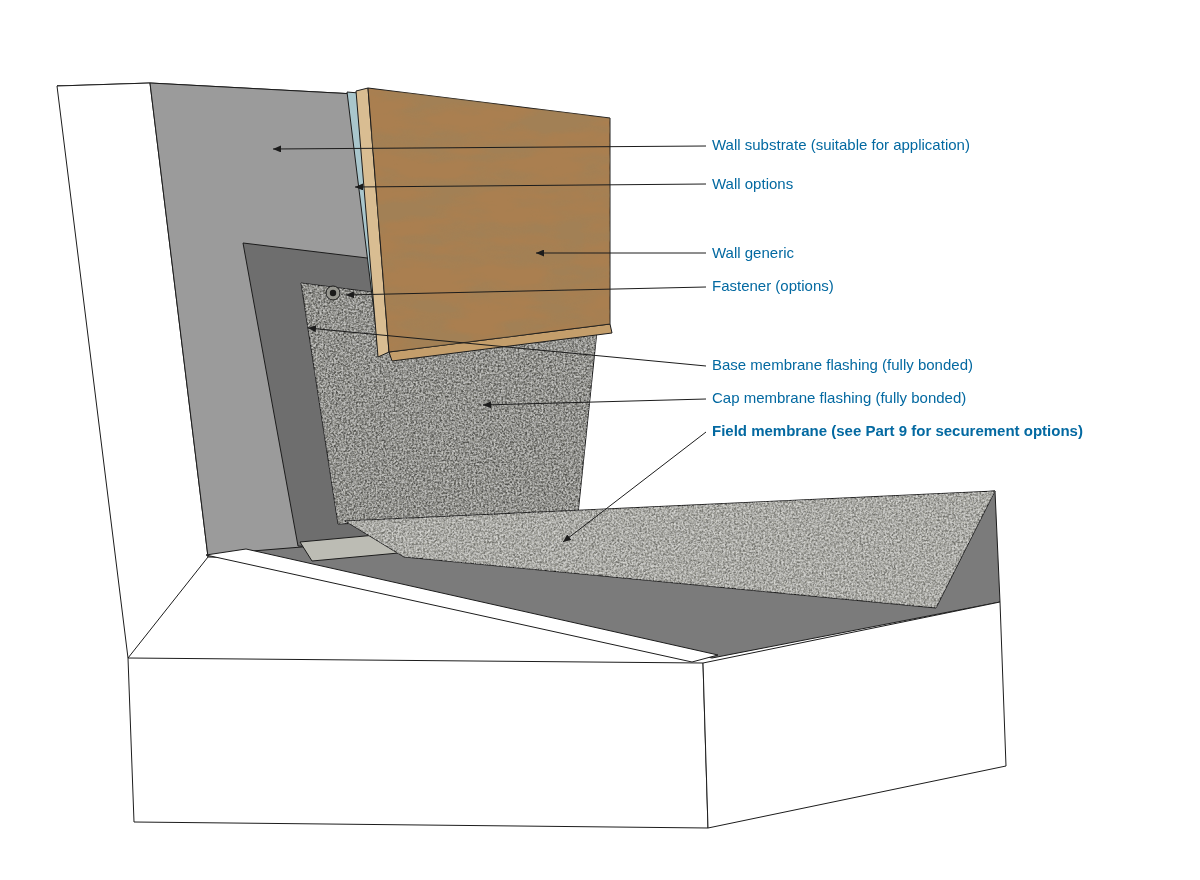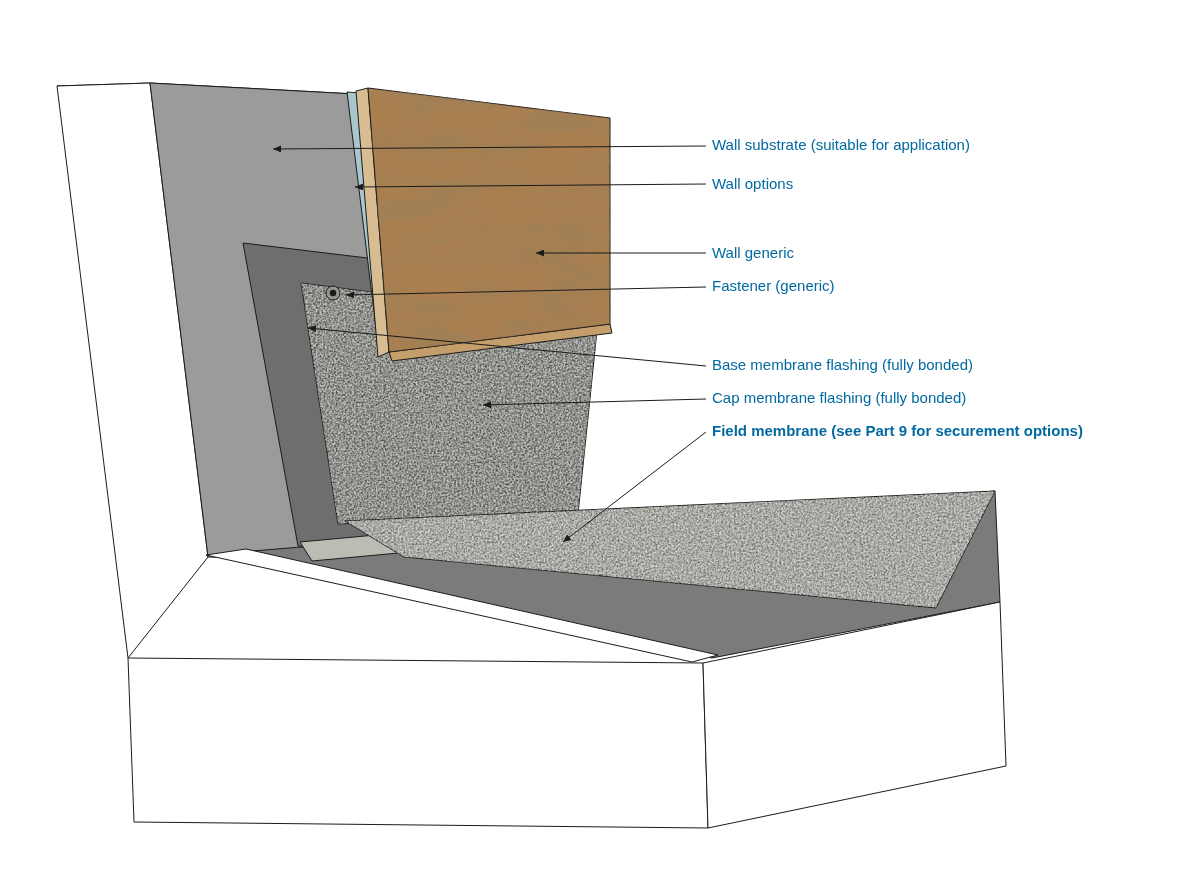--- a/index.html
+++ b/index.html
@@ -94,17 +94,17 @@
       <line class="leader" x1="706" y1="287" x2="346" y2="295" marker-end="url(#arrow)"></line>
       <line class="leader" x1="706" y1="366" x2="308" y2="328" marker-end="url(#arrow)"></line>
       <line class="leader" x1="706" y1="399" x2="483" y2="405" marker-end="url(#arrow)"></line>
       <line class="leader" x1="706" y1="432" x2="563" y2="542" marker-end="url(#arrow)"></line>
     </g>
   </svg>
 
   <div class="label" style="top:136px;">Wall substrate (suitable for application)</div>
   <div class="label" style="top:175px;">Wall options</div>
   <div class="label" style="top:244px;">Wall generic</div>
-  <div class="label" style="top:277px;">Fastener (generic)</div>
+  <div class="label" style="top:277px;">Fastener (options)</div>
   <div class="label" style="top:389px;">Cap membrane flashing (fully bonded)</div>
   <div class="label" style="top:356px;">Base membrane flashing (fully bonded)</div>
   <div class="label" style="top:422px;font-weight:bold;">Field membrane (see Part 9 for securement options)</div>
 </div>
 
 </body></html>

